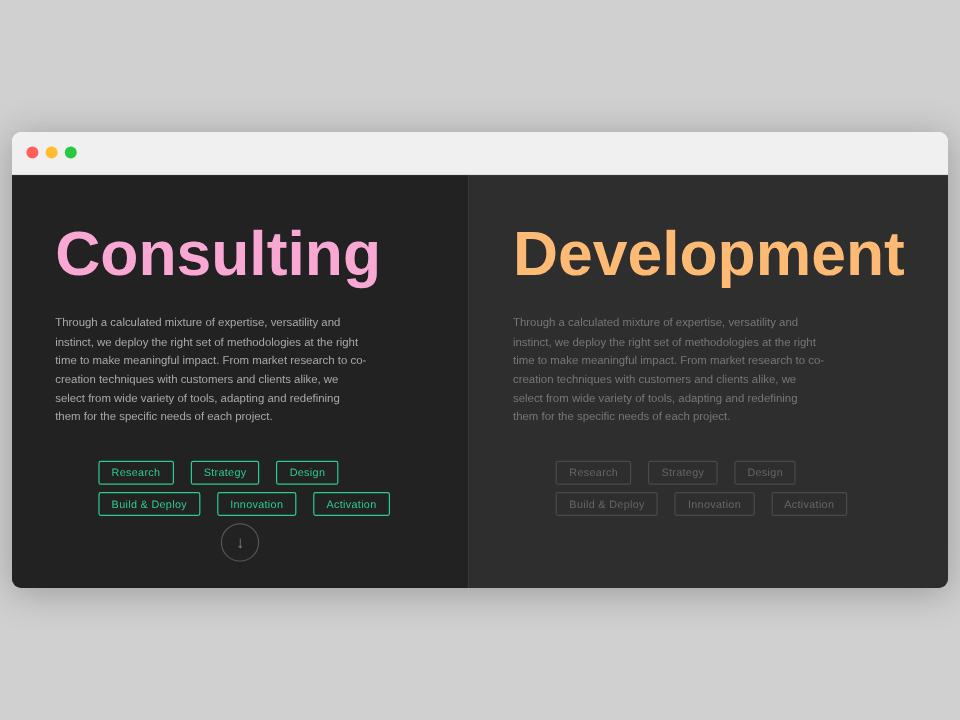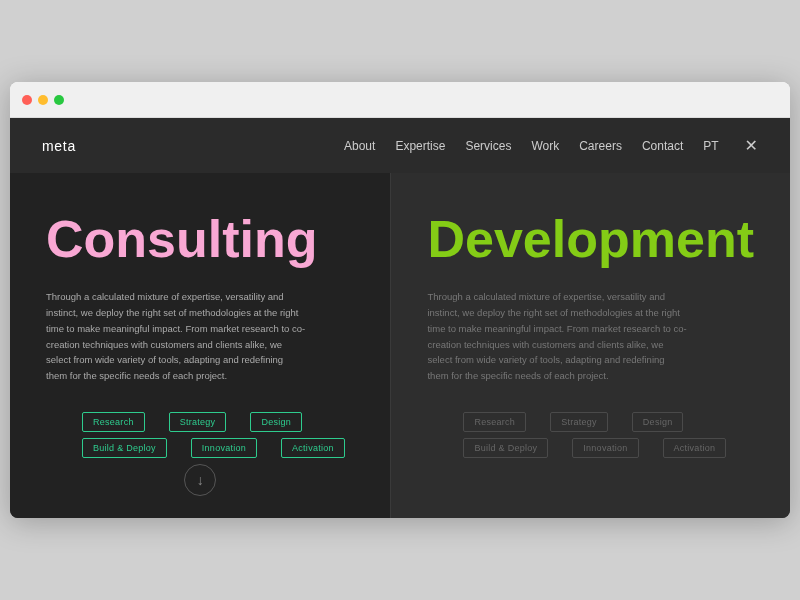--- a/index.html
+++ b/index.html
@@ -117,40 +117,40 @@
       font-weight: 800;
       line-height: 1;
       margin-bottom: 24px;
     }
 
     .panel-left .panel-title {
       color: #f9a8d4;
     }
 
     .panel-right .panel-title {
-      color: #84cc16;
+      color: #fdba74;
     }
 
     .panel-description {
       font-size: 9.5px;
       line-height: 1.65;
       color: #aaaaaa;
       max-width: 260px;
       margin-bottom: 28px;
     }
 
     .panel-right .panel-description {
       color: #777777;
     }
 
     
     .tags {
       display: flex;
       flex-wrap: wrap;
-      gap: 24px;
+      gap: 14px;
       padding-left: 36px;
     }
 
     .tag {
       font-size: 9px;
       padding: 4px 10px;
       border-radius: 2px;
       cursor: pointer;
       font-weight: 500;
       letter-spacing: 0.03em;
@@ -201,33 +201,20 @@
 <div class="browser-window">
 
   <div class="browser-bar">
     <div class="browser-dot dot-red"></div>
     <div class="browser-dot dot-yellow"></div>
     <div class="browser-dot dot-green"></div>
   </div>
 
   <div class="page">
 
-    <nav class="nav">
-      <div class="nav-logo">meta</div>
-      <div class="nav-links">
-        <a class="nav-link">About</a>
-        <a class="nav-link">Expertise</a>
-        <a class="nav-link">Services</a>
-        <a class="nav-link">Work</a>
-        <a class="nav-link">Careers</a>
-        <a class="nav-link">Contact</a>
-        <span class="nav-lang">PT</span>
-        <span class="nav-close">✕</span>
-      </div>
-    </nav>
 
     <div class="content-area">
 
       <div class="panel panel-left">
         <h1 class="panel-title">Consulting</h1>
         <p class="panel-description">Through a calculated mixture of expertise, versatility and instinct, we deploy the right set of methodologies at the right time to make meaningful impact. From market research to co-creation techniques with customers and clients alike, we select from wide variety of tools, adapting and redefining them for the specific needs of each project.</p>
         <div class="tags">
           <button class="tag tag-active">Research</button>
           <button class="tag tag-active">Strategy</button>
           <button class="tag tag-active">Design</button>

